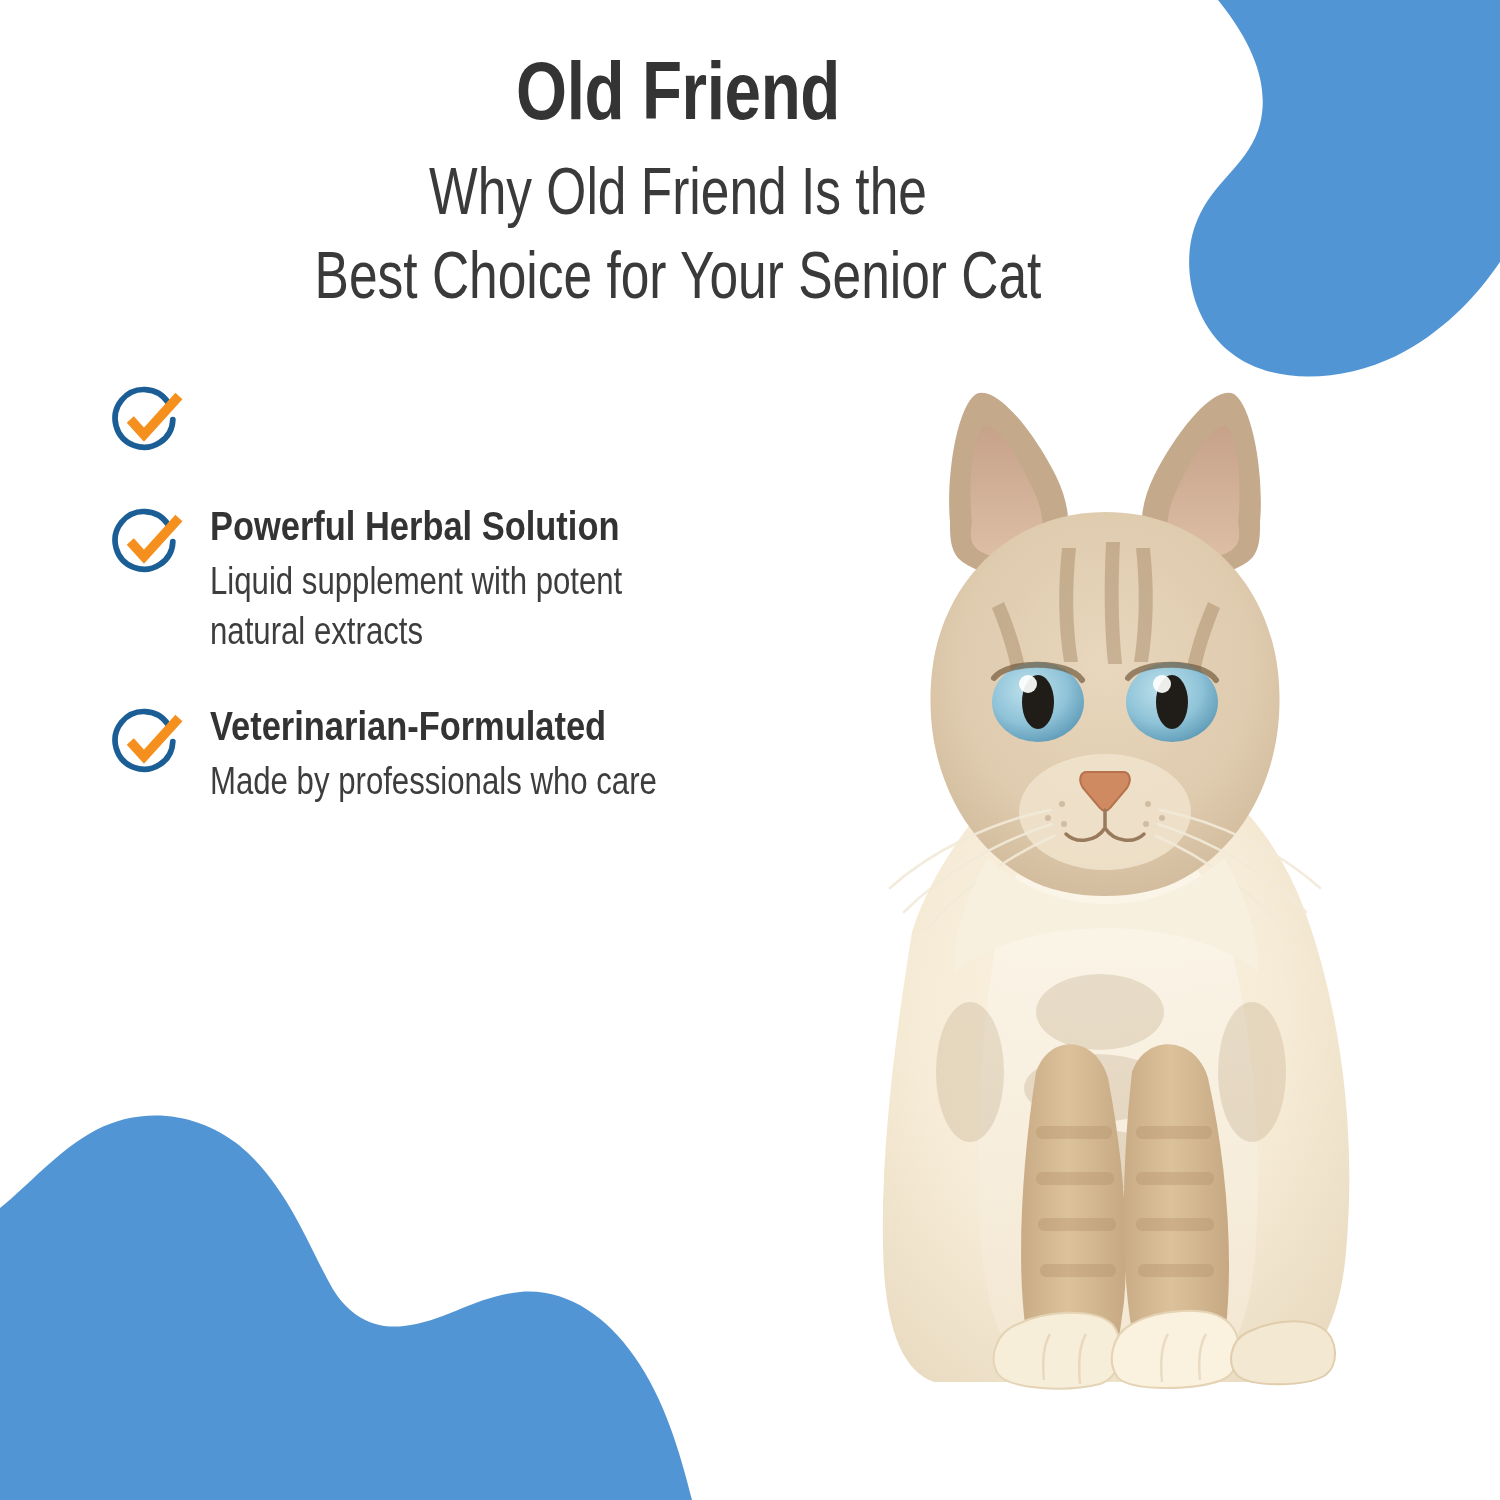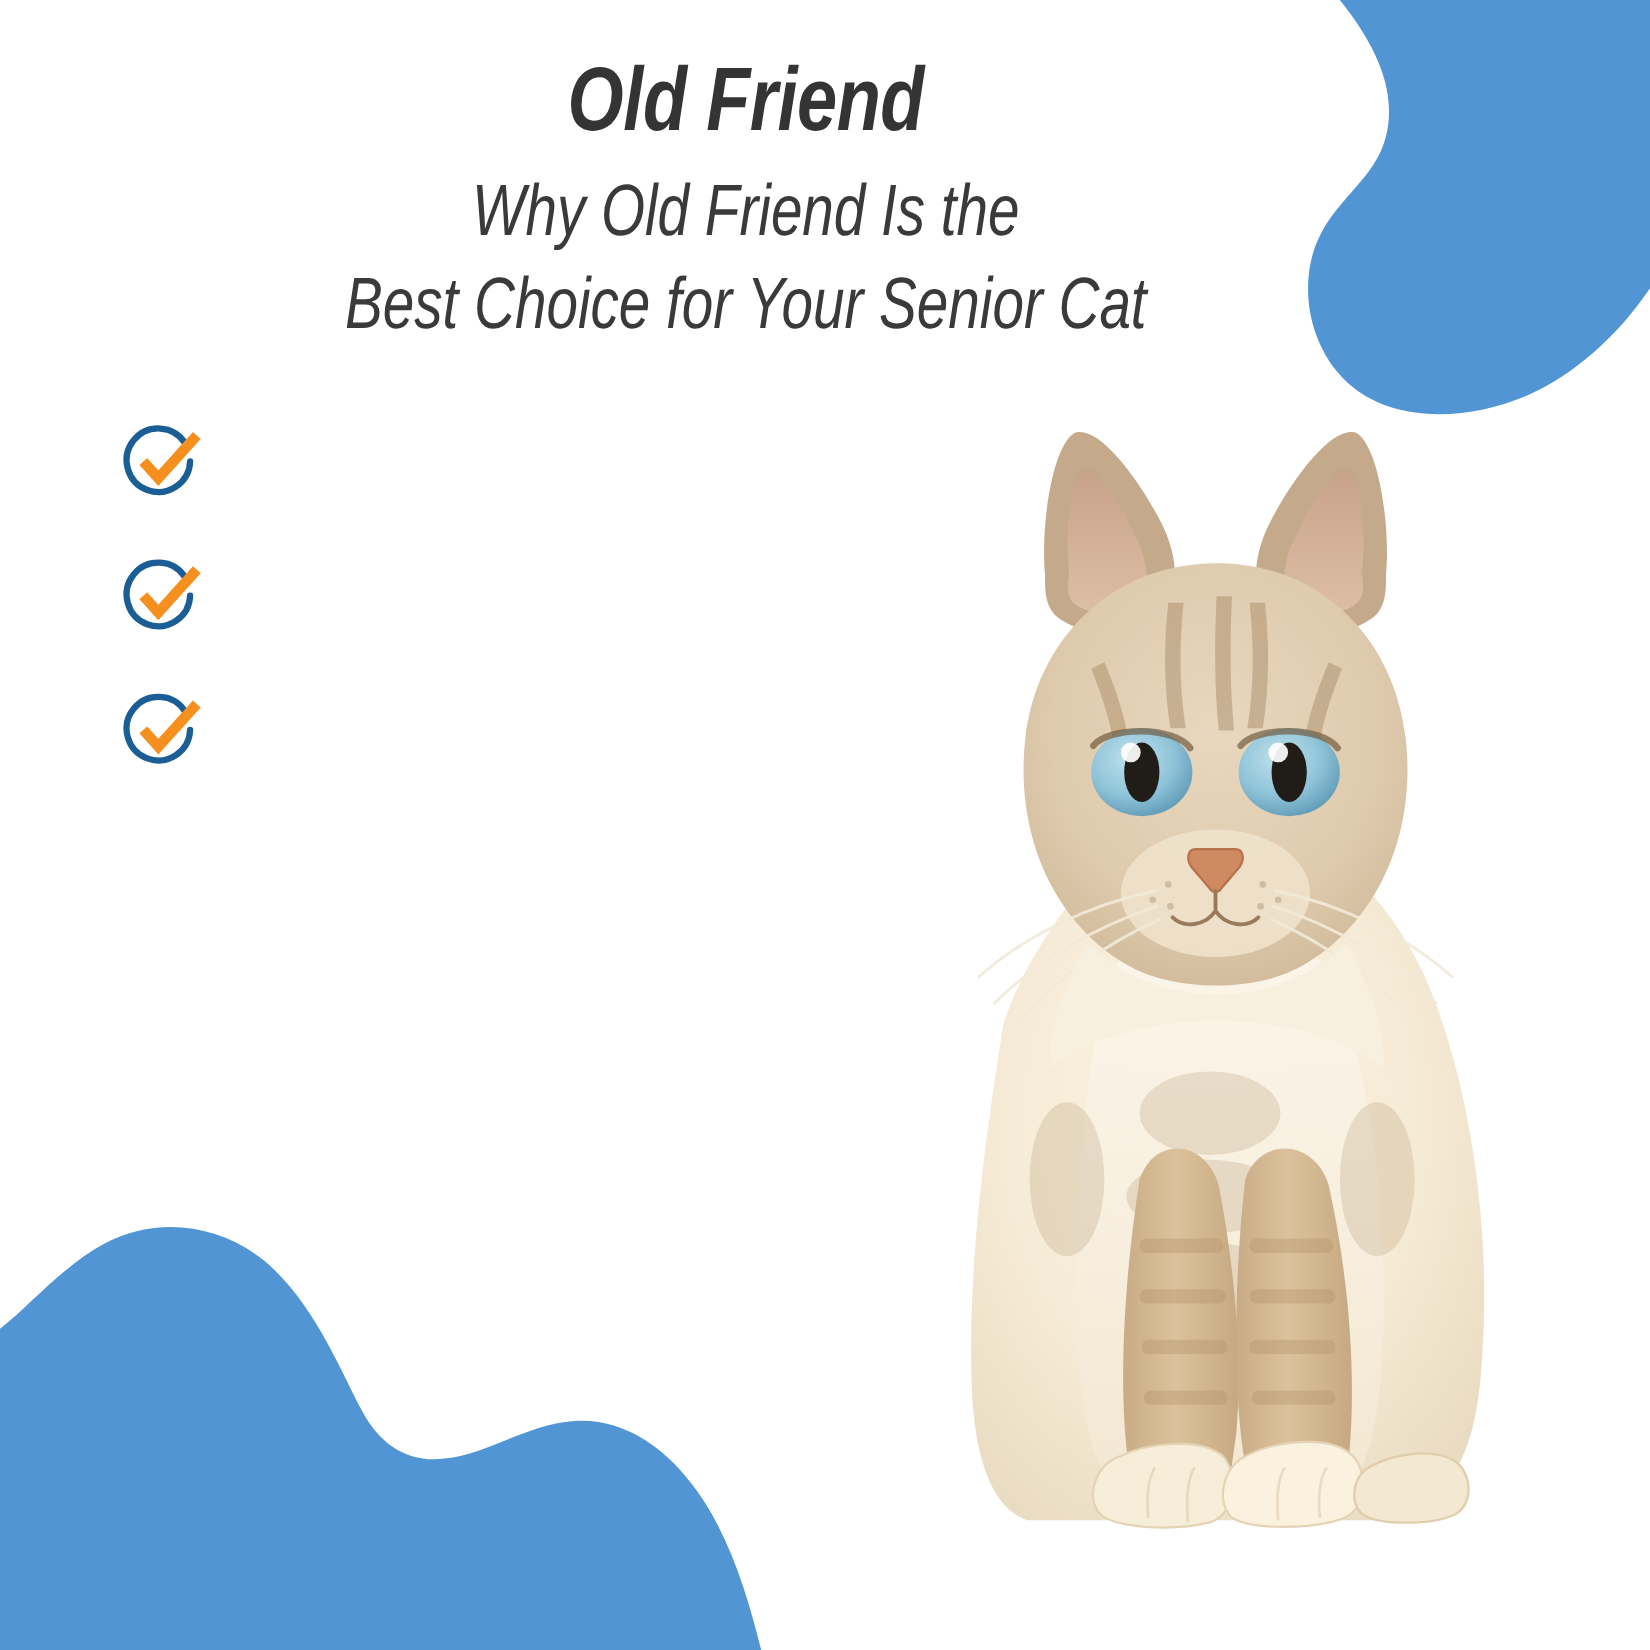--- a/index.html
+++ b/index.html
@@ -30,21 +30,20 @@
   }
 
   
   .header {
     position: absolute;
     left: 0;
     top: 52px;
     width: 1356px;
     text-align: center;
     z-index: 5;
-    font-style: italic;
   }
   .brand-title {
     font-family: "Liberation Sans Narrow", "Liberation Sans", sans-serif;
     font-weight: 700;
     font-size: 82px;
     line-height: 0.96;
     letter-spacing: -0.5px;
     color: #343434;
     transform: scaleX(0.80);
     transform-origin: center top;
@@ -156,27 +155,35 @@
         <path d="M78,30 A38,38 0 1 0 84,52" fill="none" stroke="#1B5E96" stroke-width="7.5" stroke-linecap="round"></path>
         <path d="M28,52 L46,72 L92,21" fill="none" stroke="#F5901E" stroke-width="12.5" stroke-linecap="butt" stroke-linejoin="miter"></path>
       </svg>
     </div>
 
     <div class="benefit">
       <svg class="check-icon" viewBox="0 0 100 100">
         <path d="M78,30 A38,38 0 1 0 84,52" fill="none" stroke="#1B5E96" stroke-width="7.5" stroke-linecap="round"></path>
         <path d="M28,52 L46,72 L92,21" fill="none" stroke="#F5901E" stroke-width="12.5" stroke-linecap="butt" stroke-linejoin="miter"></path>
       </svg>
+      <div class="benefit-text">
+        <div class="benefit-title">Powerful Herbal Solution</div>
+        <div class="benefit-desc" style="max-width:600px">Liquid supplement with potent natural extracts</div>
+      </div>
     </div>
 
     <div class="benefit">
       <svg class="check-icon" viewBox="0 0 100 100">
         <path d="M78,30 A38,38 0 1 0 84,52" fill="none" stroke="#1B5E96" stroke-width="7.5" stroke-linecap="round"></path>
         <path d="M28,52 L46,72 L92,21" fill="none" stroke="#F5901E" stroke-width="12.5" stroke-linecap="butt" stroke-linejoin="miter"></path>
       </svg>
+      <div class="benefit-text">
+        <div class="benefit-title">Veterinarian-Formulated</div>
+        <div class="benefit-desc">Made by professionals who care</div>
+      </div>
     </div>
 
   </div>
 
   <svg class="cat-photo" viewBox="0 0 620 1020">
     <defs>
       <radialGradient id="bodyG" cx="46%" cy="42%" r="72%">
         <stop offset="0%" stop-color="#FBF3E2"></stop>
         <stop offset="55%" stop-color="#F6EBD6"></stop>
         <stop offset="100%" stop-color="#E8DAC0"></stop>

